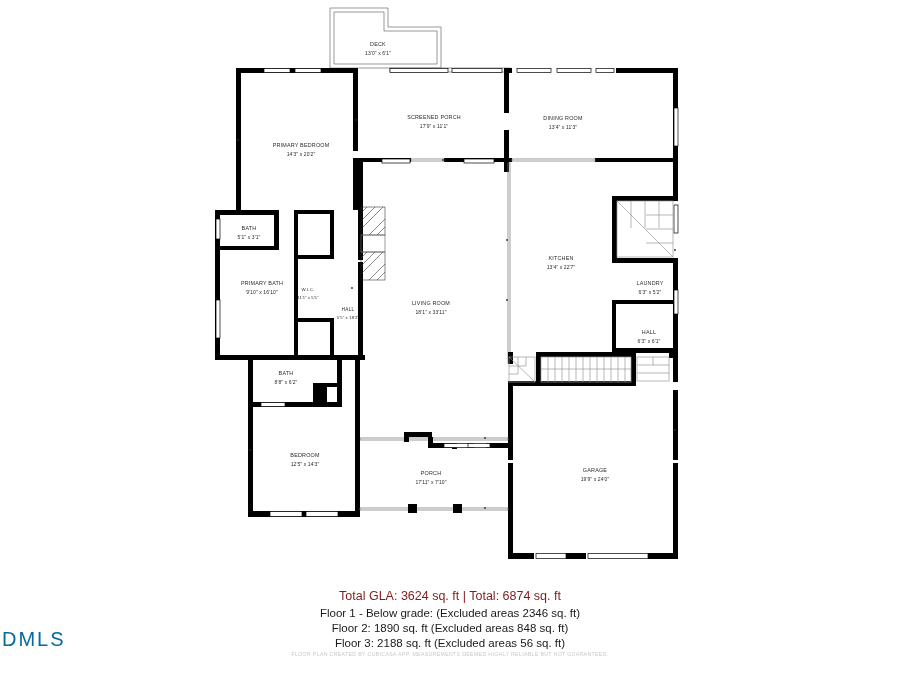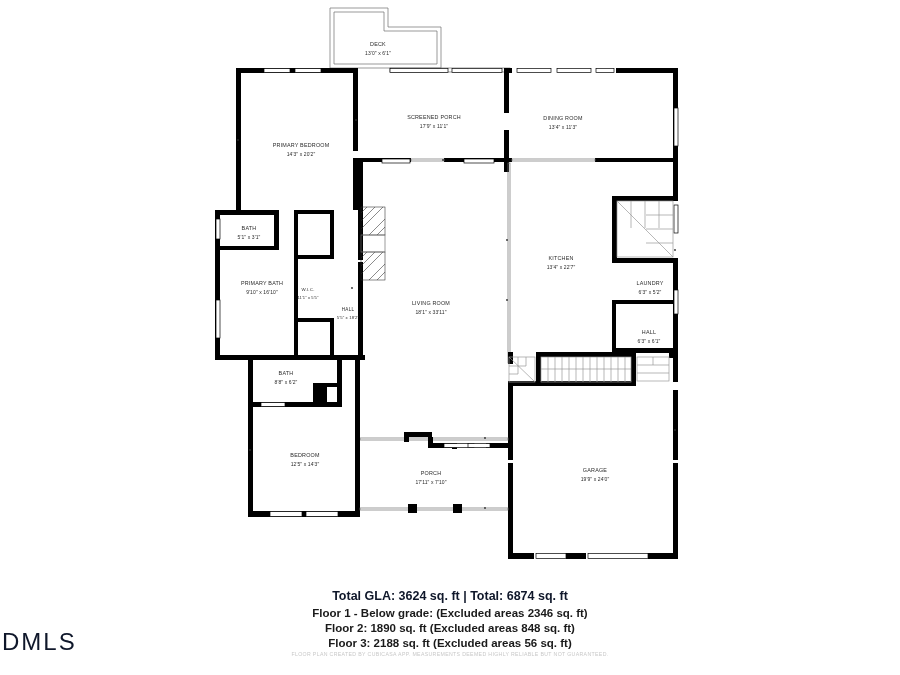--- a/index.html
+++ b/index.html
@@ -18,43 +18,43 @@
   #plan-canvas {
     position: absolute;
     left: 0; top: 0;
     width: 900px;
     height: 675px;
   }
   .watermark {
     position: absolute;
     left: 2px;
     top: 628px;
-    font-size: 24px;
+    font-size: 20px;
     letter-spacing: 2px;
-    color: #0f172a;
+    color: #0369a1;
     font-family: "Liberation Sans", sans-serif;
     user-select: none;
   }
   .summary {
     position: absolute;
     left: 0;
     top: 588px;
     width: 900px;
     text-align: center;
     line-height: 1.32;
   }
   .summary .total-line {
     font-size: 12.5px;
-    font-weight: bold;
-    color: #0f172a;
+    font-weight: normal;
+    color: #7f1d1d;
     margin-bottom: 1px;
   }
   .summary .floor-line {
     font-size: 11.5px;
-    font-weight: bold;
+    font-weight: normal;
     color: #1a1a1a;
   }
   .disclaimer {
     position: absolute;
     left: 0;
     top: 651px;
     width: 900px;
     text-align: center;
     font-size: 5.2px;
     letter-spacing: 0.35px;

